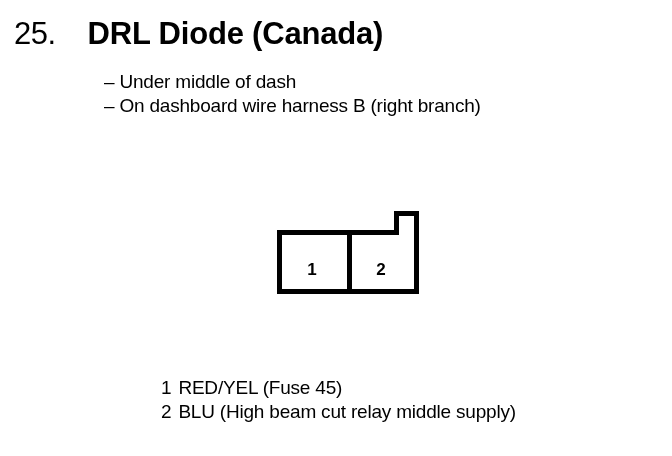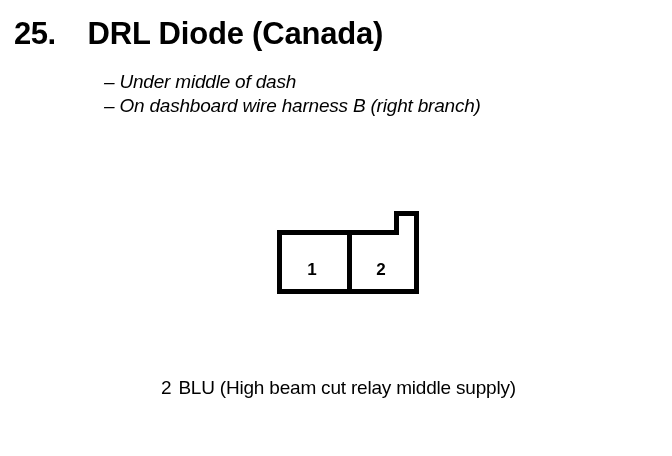--- a/index.html
+++ b/index.html
@@ -21,21 +21,21 @@
   .heading {
     position: absolute;
     left: 14px;
     top: 16px;
     display: flex;
     align-items: baseline;
     white-space: nowrap;
   }
   .heading-number {
     font-size: 31px;
-    font-weight: bold;
+    font-weight: normal;
     letter-spacing: -0.5px;
   }
   .heading-title {
     font-size: 31px;
     font-weight: bold;
     margin-left: 32px;
     letter-spacing: -0.2px;
     text-align: right;
   }
 
@@ -43,21 +43,20 @@
   .notes {
     position: absolute;
     left: 104px;
     top: 70px;
   }
   .note-line {
     font-size: 19px;
     line-height: 24px;
     white-space: nowrap;
     letter-spacing: -0.2px;
-    font-style: italic;
   }
 
   
   .connector {
     position: absolute;
     left: 277px;
     top: 211px;
     width: 142px;
     height: 83px;
   }
@@ -110,15 +109,18 @@
     <path d="M 2.5 21.5 L 119.5 21.5 L 119.5 2.5 L 139.5 2.5 L 139.5 80.5 L 2.5 80.5 Z" fill="#ffffff" stroke="#000000" stroke-width="5" stroke-linejoin="miter" stroke-linecap="square"></path>
 
     <line x1="72.5" y1="21.5" x2="72.5" y2="80.5" stroke="#000000" stroke-width="5" stroke-linecap="square"></line>
   </svg>
   <span class="terminal-label terminal-label-1">1</span>
   <span class="terminal-label terminal-label-2">2</span>
 </div>
 
 <div class="legend">
   <div class="legend-row">
+    <span class="legend-num">1</span><span>RED/YEL (Fuse 45)</span>
+  </div>
+  <div class="legend-row">
     <span class="legend-num">2</span><span>BLU (High beam cut relay middle supply)</span>
   </div>
 </div>
 
 </body></html>

